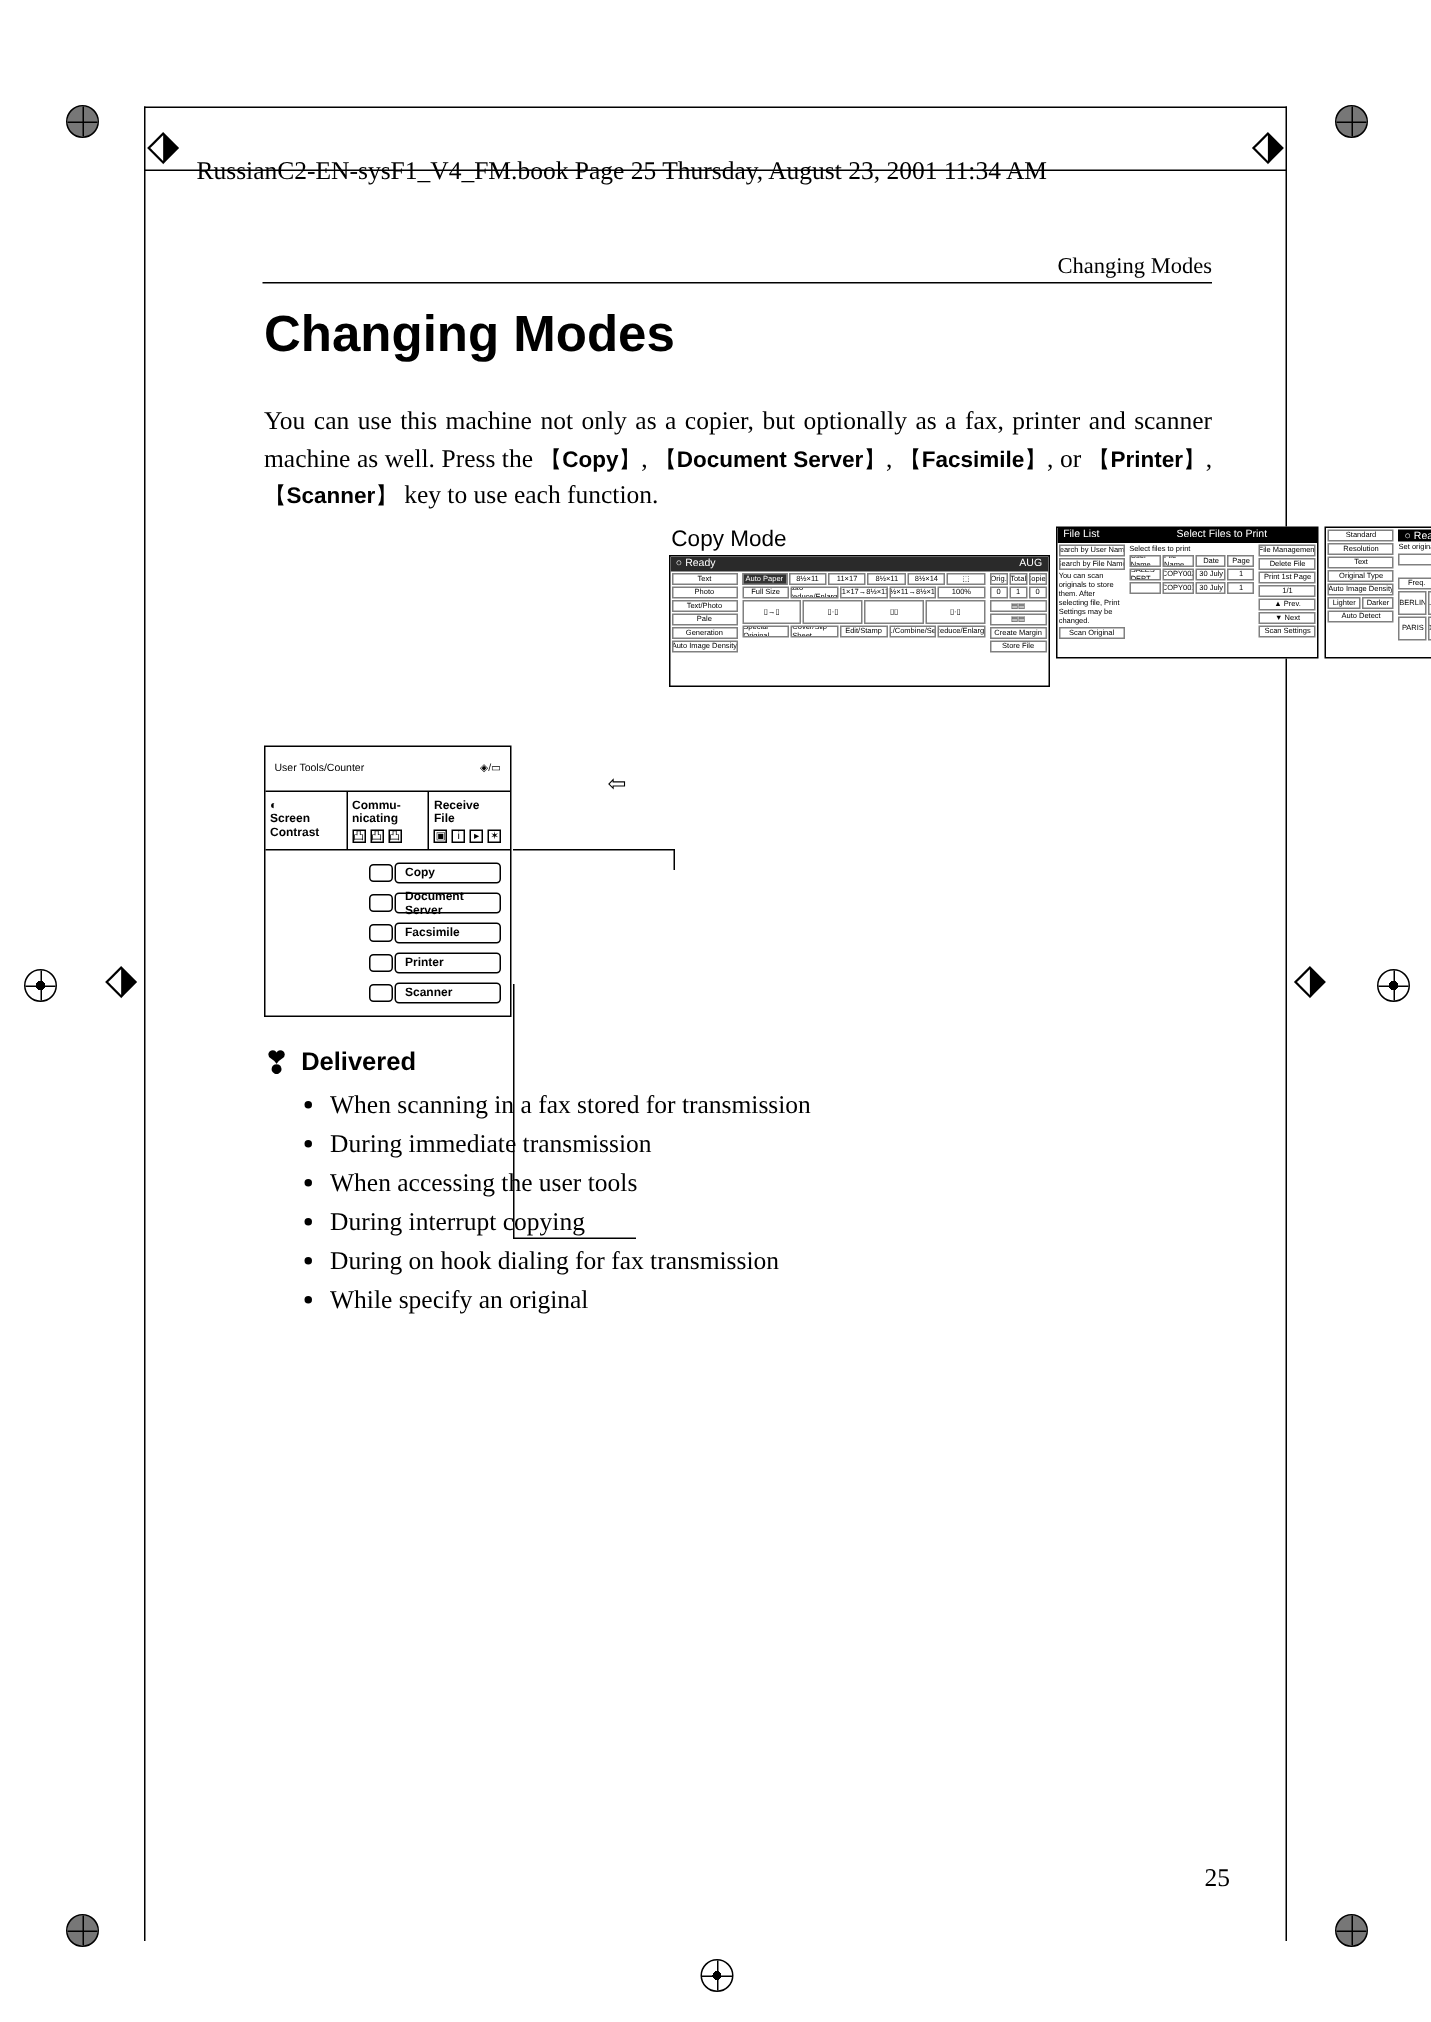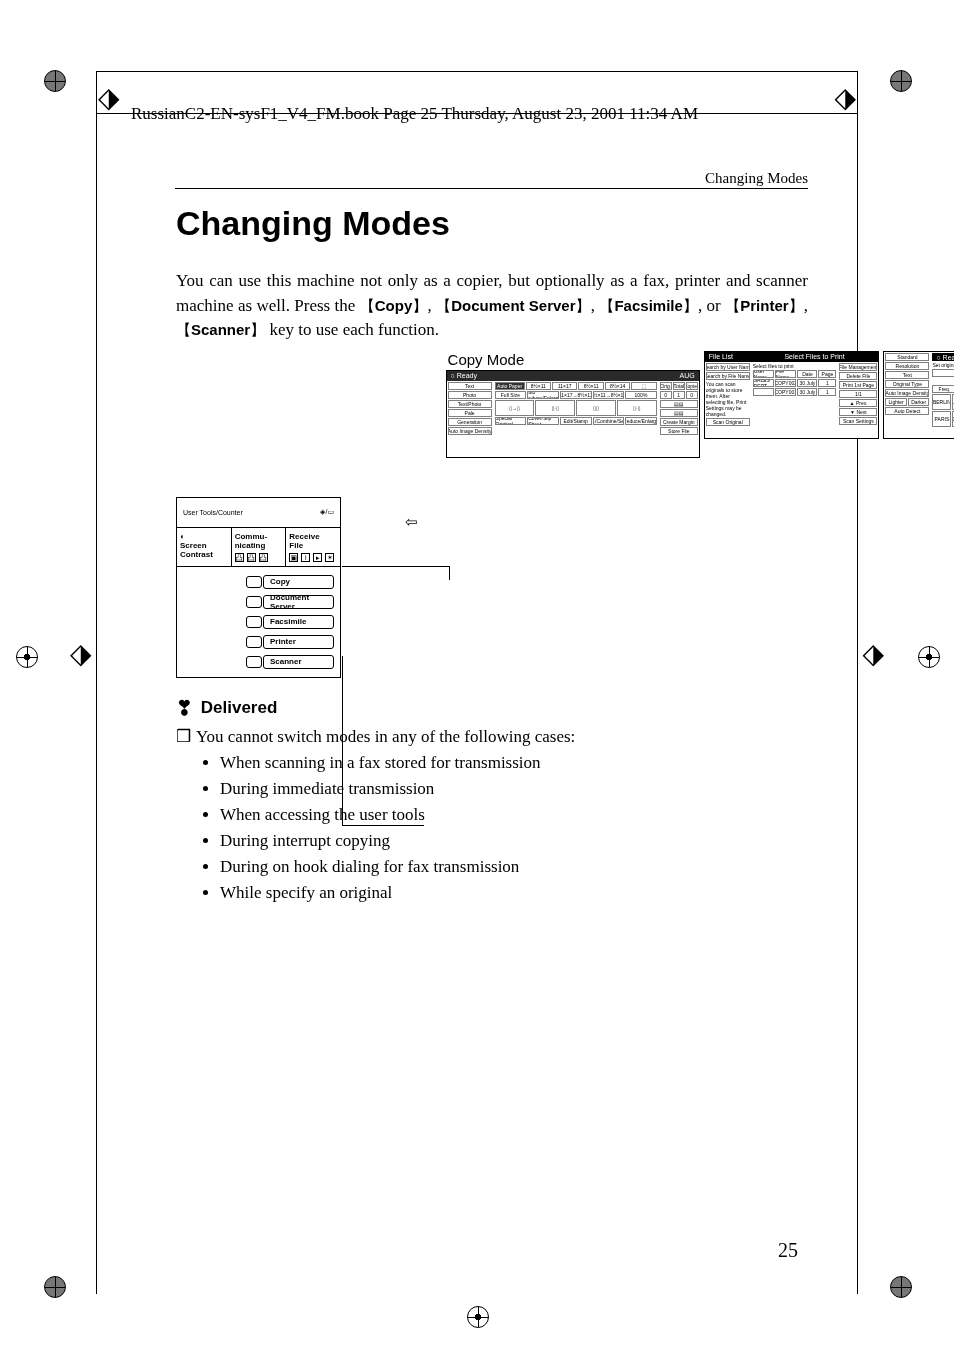--- a/index.html
+++ b/index.html
@@ -272,23 +272,23 @@
     margin: 4px 0 0 44px;
     padding: 0;
   }
   ul.cases li {
     font-size: 17px;
     margin: 6px 0;
   }
   
   .page-num {
     position: absolute;
-    right: 156px;
+    right: 134px;
     bottom: 86px;
-    font-size: 20px;
+    font-size: 17px;
   }
 
   
   .outer-edge {
     position: absolute;
     background: #000;
   }
 </style>
 </head>
 <body>
@@ -617,23 +617,20 @@
       </div>
 
     </div>
   </div>
 
   <div class="limitation">
     <div class="lim-head">
       <span class="lim-icon">❣</span>
       <span>Delivered</span>
     </div>
-    <div class="lim-line">
-      <span class="box-bullet">❒ </span><span>You cannot switch modes in any of the following cases:</span>
-    </div>
     <ul class="cases">
       <li>When scanning in a fax stored for transmission</li>
       <li>During immediate transmission</li>
       <li>When accessing the user tools</li>
       <li>During interrupt copying</li>
       <li>During on hook dialing for fax transmission</li>
       <li>While specify an original</li>
     </ul>
   </div>
 

